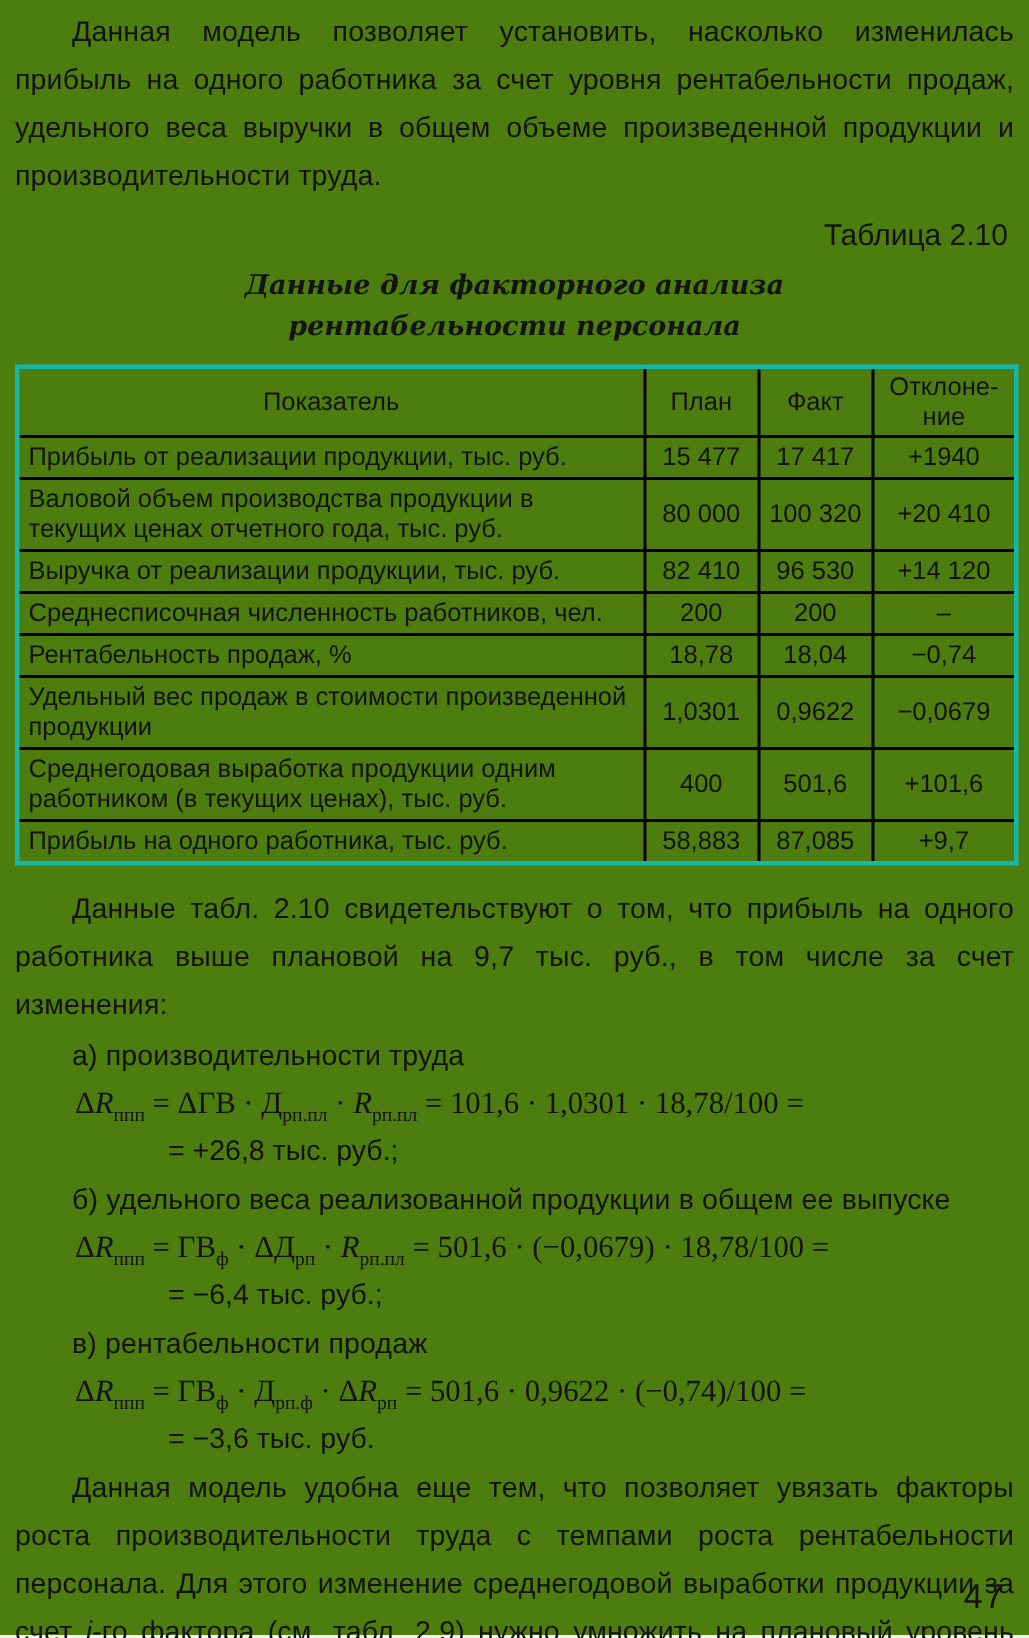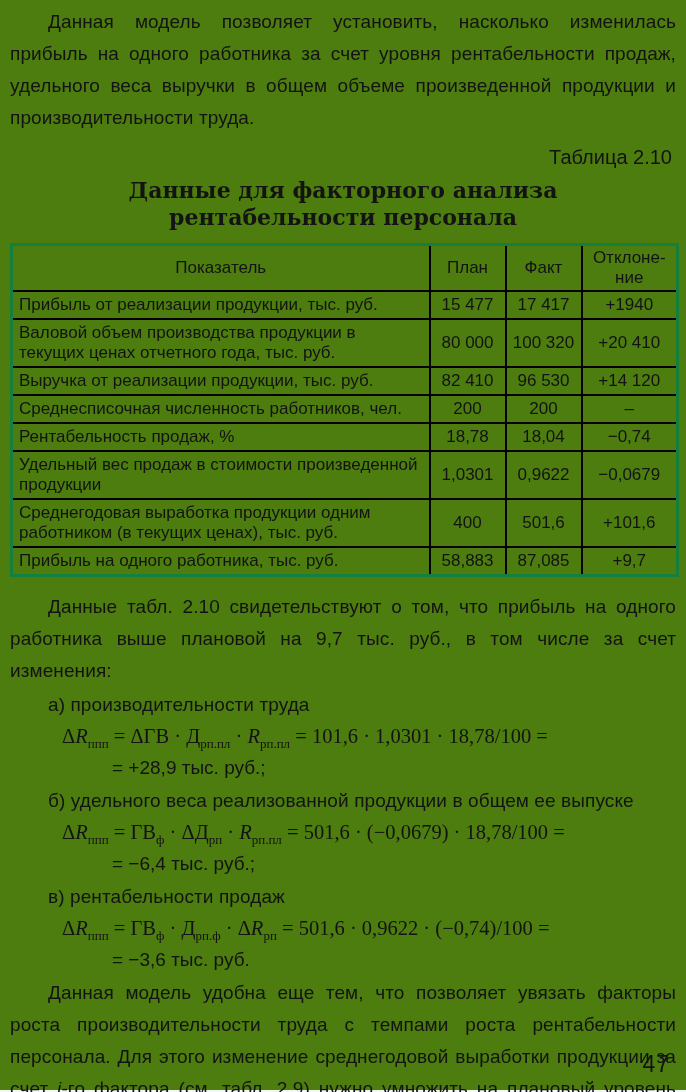--- a/index.html
+++ b/index.html
@@ -26,30 +26,31 @@
   .indent{ text-indent:38px; }
 
   .table-caption{
     text-align:right;
     font-size:20px;
     margin:12px 4px 8px 0;
   }
   .table-title{
     text-align:center;
     font-family:"DejaVu Serif", serif;
+    font-style:italic;
     font-weight:bold;
-    font-size:22px;
+    font-size:18px;
     line-height:27px;
     margin-bottom:12px;
   }
 
   table.factor-table{
     width:100%;
     border-collapse:collapse;
-    border:3px solid #15803d;
+    border:3px solid #14b8a6;
     table-layout:fixed;
   }
   .factor-table th, .factor-table td{
     border:2px solid #000;
     font-size:17px;
     line-height:20px;
     padding:3px 6px;
     vertical-align:middle;
   }
   .factor-table th{
@@ -64,21 +65,21 @@
 
   .factor-label{
     text-indent:38px;
     text-align:left;
     margin-top:2px;
   }
   .formula{
     font-family:"Liberation Serif", serif;
     font-size:20.5px;
     line-height:31px;
-    margin-left:52px;
+    margin-left:40px;
     white-space:nowrap;
   }
   .formula sub{
     font-size:13px;
     line-height:0;
   }
   .formula-result{
     margin-left:102px;
     font-family:"Liberation Sans", sans-serif;
     font-size:19px;
@@ -173,21 +174,21 @@
           <td class="cell-num">+9,7</td>
         </tr>
       </tbody>
   </table>
 
   <p class="body-text indent after-table">Данные табл. 2.10 свидетельствуют о том, что прибыль на одного работника выше плановой на 9,7 тыс. руб., в том числе за счет изменения:</p>
 
   <div>
       <div class="body-text factor-label">а) производительности труда</div>
       <div class="formula">Δ<i>R</i><sub>ппп</sub> = ΔГВ · Д<sub>рп.пл</sub> · <i>R</i><sub>рп.пл</sub> = 101,6 · 1,0301 · 18,78/100 =</div>
-      <div class="formula formula-result">= +28,9 тыс. руб.;</div>
+      <div class="formula formula-result">= +26,8 тыс. руб.;</div>
       <div class="body-text factor-label">б) удельного веса реализованной продукции в общем ее выпуске</div>
       <div class="formula">Δ<i>R</i><sub>ппп</sub> = ГВ<sub>ф</sub> · ΔД<sub>рп</sub> · <i>R</i><sub>рп.пл</sub> = 501,6 · (−0,0679) · 18,78/100 =</div>
       <div class="formula formula-result">= −6,4 тыс. руб.;</div>
       <div class="body-text factor-label">в) рентабельности продаж</div>
       <div class="formula">Δ<i>R</i><sub>ппп</sub> = ГВ<sub>ф</sub> · Д<sub>рп.ф</sub> · Δ<i>R</i><sub>рп</sub> = 501,6 · 0,9622 · (−0,74)/100 =</div>
       <div class="formula formula-result">= −3,6 тыс. руб.</div>
     </div>
 
   <p class="body-text indent closing">Данная модель удобна еще тем, что позволяет увязать факторы роста производительности труда с темпами роста рентабельности персонала. Для этого изменение среднегодовой выработки продукции за счет <i>i</i>-го фактора (см. табл. 2.9) нужно умножить на плановый уровень рентабельности продаж и плановый удельный вес реализованной продукции в общем ее выпуске.</p>
 

